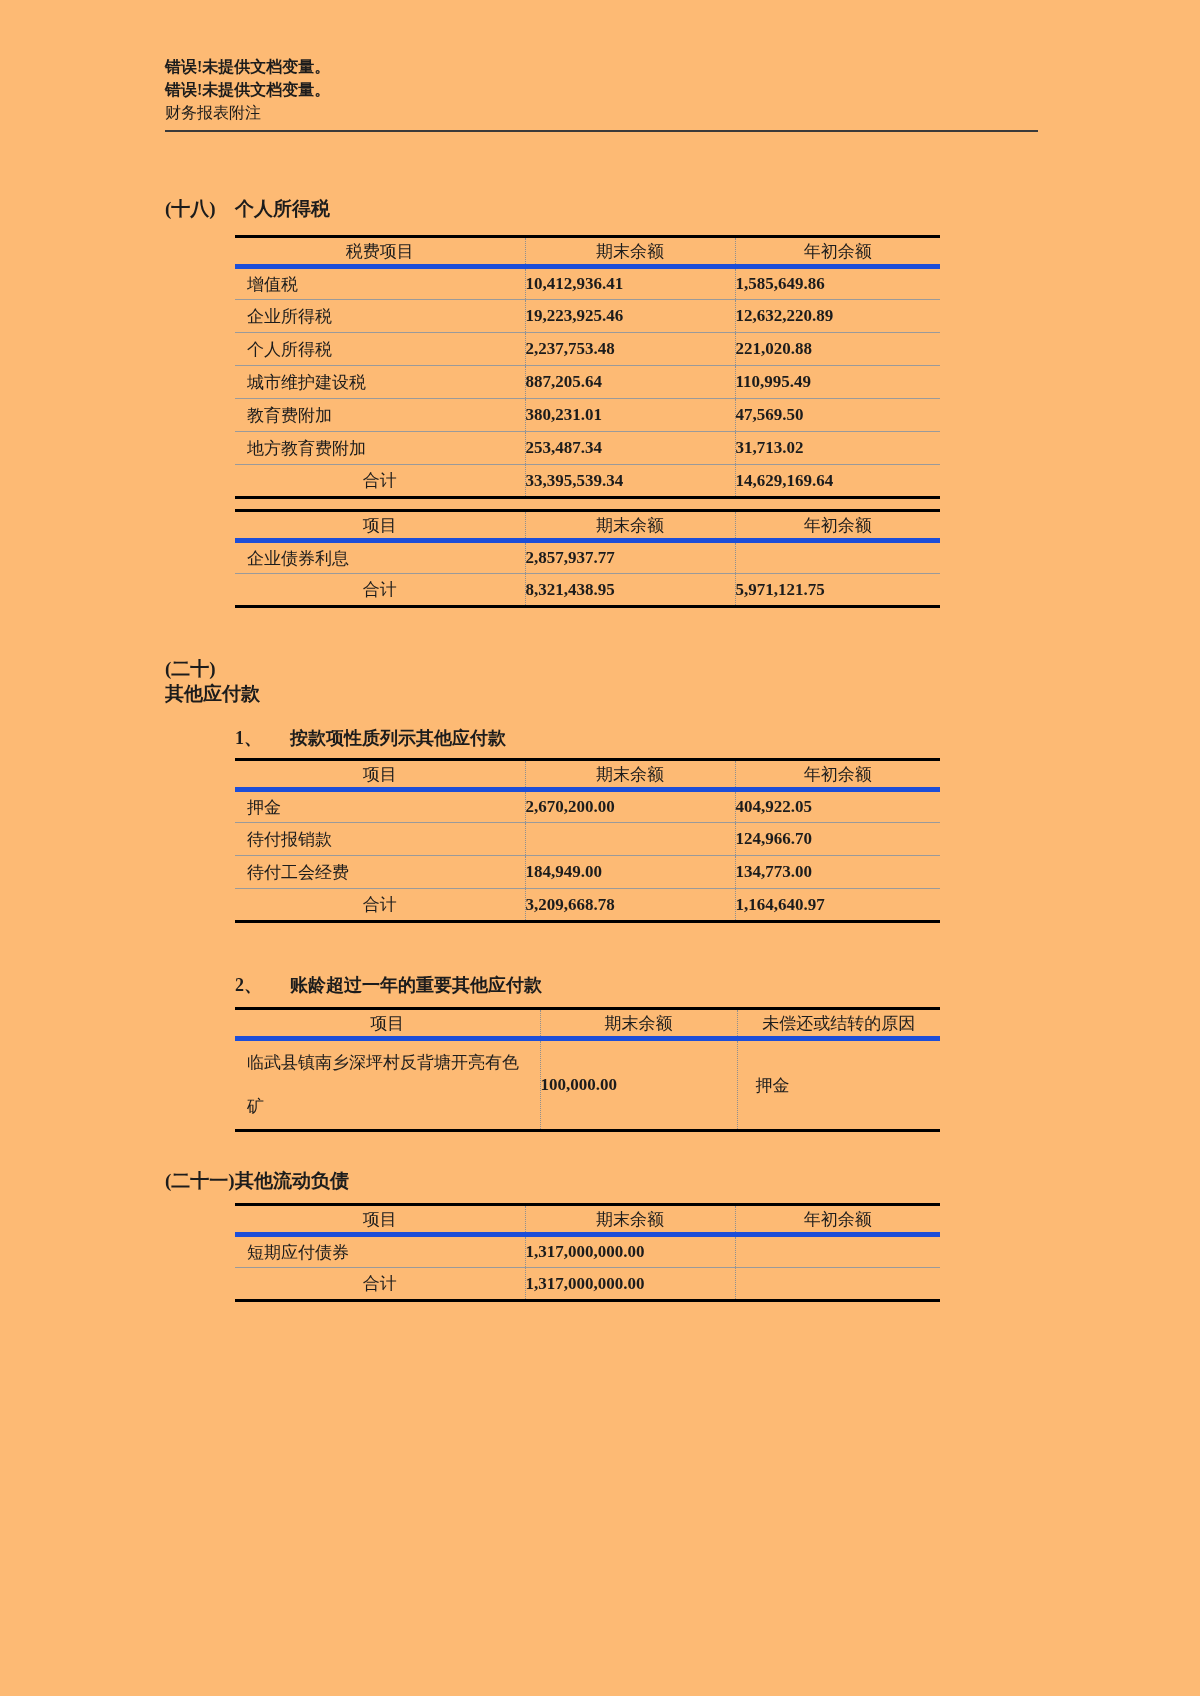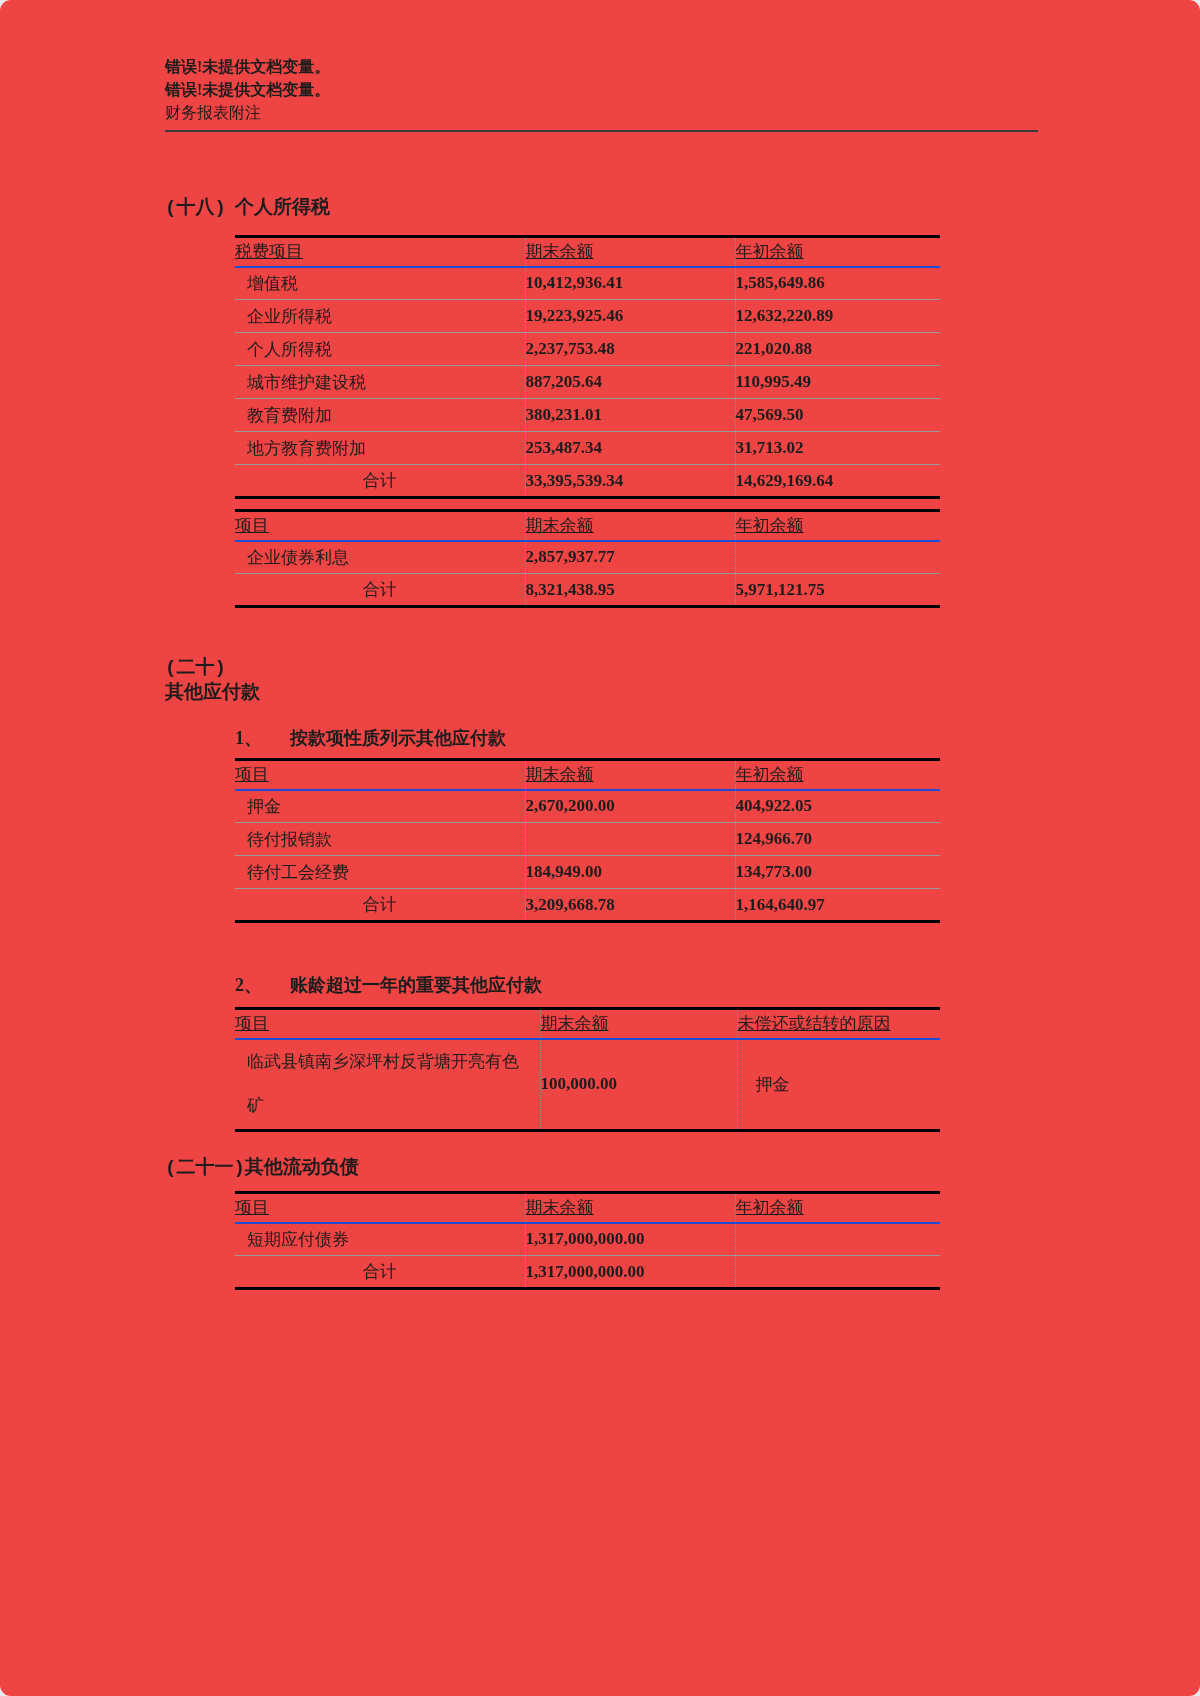--- a/index.html
+++ b/index.html
@@ -1,61 +1,59 @@
 <!DOCTYPE html>
 <html><head>
 <meta charset="utf-8">
 <style>
   * { margin:0; padding:0; box-sizing:border-box; }
   html,body { background:#e8e8e8; }
   .page {
     position:relative;
     width:1200px; height:1696px;
     margin:0 auto;
-    background:#ef4444;
+    background:#fdba74;
     font-family:"Liberation Serif","DejaVu Serif",serif;
     color:#1c1c1c;
     overflow:hidden;
-    border-radius:11px;
   }
   .content { padding:55px 160px 0 165px; }
 
   
   .doc-header { font-size:16px; line-height:23px; }
   .doc-header .b { font-weight:bold; }
   .header-rule {
     width:873px; height:0;
     border-bottom:2px solid #3a3a3a;
     margin-top:6px;
   }
 
   
-  .section { display:flex; font-weight:bold; font-size:19px; line-height:25px;font-family:Liberation Mono, monospace; }
+  .section { display:flex; font-weight:bold; font-size:19px; line-height:25px; }
   .sec-num { min-width:70px; }
   .subsection { display:flex; margin-left:70px; font-weight:bold; font-size:18px; line-height:24px; }
   .sub-num { min-width:55px; }
 
   
   table.fin-table {
     border-collapse:collapse; table-layout:fixed;
     width:705px; margin-left:70px;
     border-top:3px solid #000; border-bottom:3px solid #000;
     font-size:17px;
   }
   .fin-table col.c1 { width:290px; }
   .fin-table col.c2 { width:210px; }
   .fin-table col.c3 { width:205px; }
   .fin-table.t4 col.c1 { width:305px; }
   .fin-table.t4 col.c2 { width:197px; }
   .fin-table.t4 col.c3 { width:203px; }
   .fin-table th {
-    font-weight:normal; text-align:left;
-    height:30px; border-bottom:2px solid #1d4ed8;
+    font-weight:normal; text-align:center;
+    height:30px; border-bottom:5px solid #1d4ed8;
     vertical-align:middle;
-    text-decoration:underline;
   }
   .fin-table td {
     height:33px; border-bottom:1px solid #9a9a9a;
     vertical-align:middle;
   }
   .fin-table tr.total-row td { border-bottom:none; }
   .divL { border-left:1px dotted #8f8f8f; }
   .td-label { text-align:left; padding-left:12px; }
   .td-amount { text-align:left; padding-right:14px;font-weight:bold; }
   .td-center { text-align:center; }
@@ -66,21 +64,21 @@
   
   .mt-sec18 { margin-top:64px; }
   .mt-tbl1  { margin-top:14px; }
   .mt-sec19 { margin-top:26px; }
   .mt-tbl2  { margin-top:10px; }
   .mt-sec20 { margin-top:48px;flex-direction:column; }
   .mt-sub1  { margin-top:20px; }
   .mt-tbl3  { margin-top:8px; }
   .mt-sub2  { margin-top:50px; }
   .mt-tbl4  { margin-top:10px; }
-  .mt-sec21 { margin-top:24px; }
+  .mt-sec21 { margin-top:36px; }
   .mt-tbl5  { margin-top:10px; }
 </style>
 </head>
 <body>
 
 <div class="page">
   <div class="content">
 
     <div class="doc-header">
       <div class="b">错误!未提供文档变量。</div>

